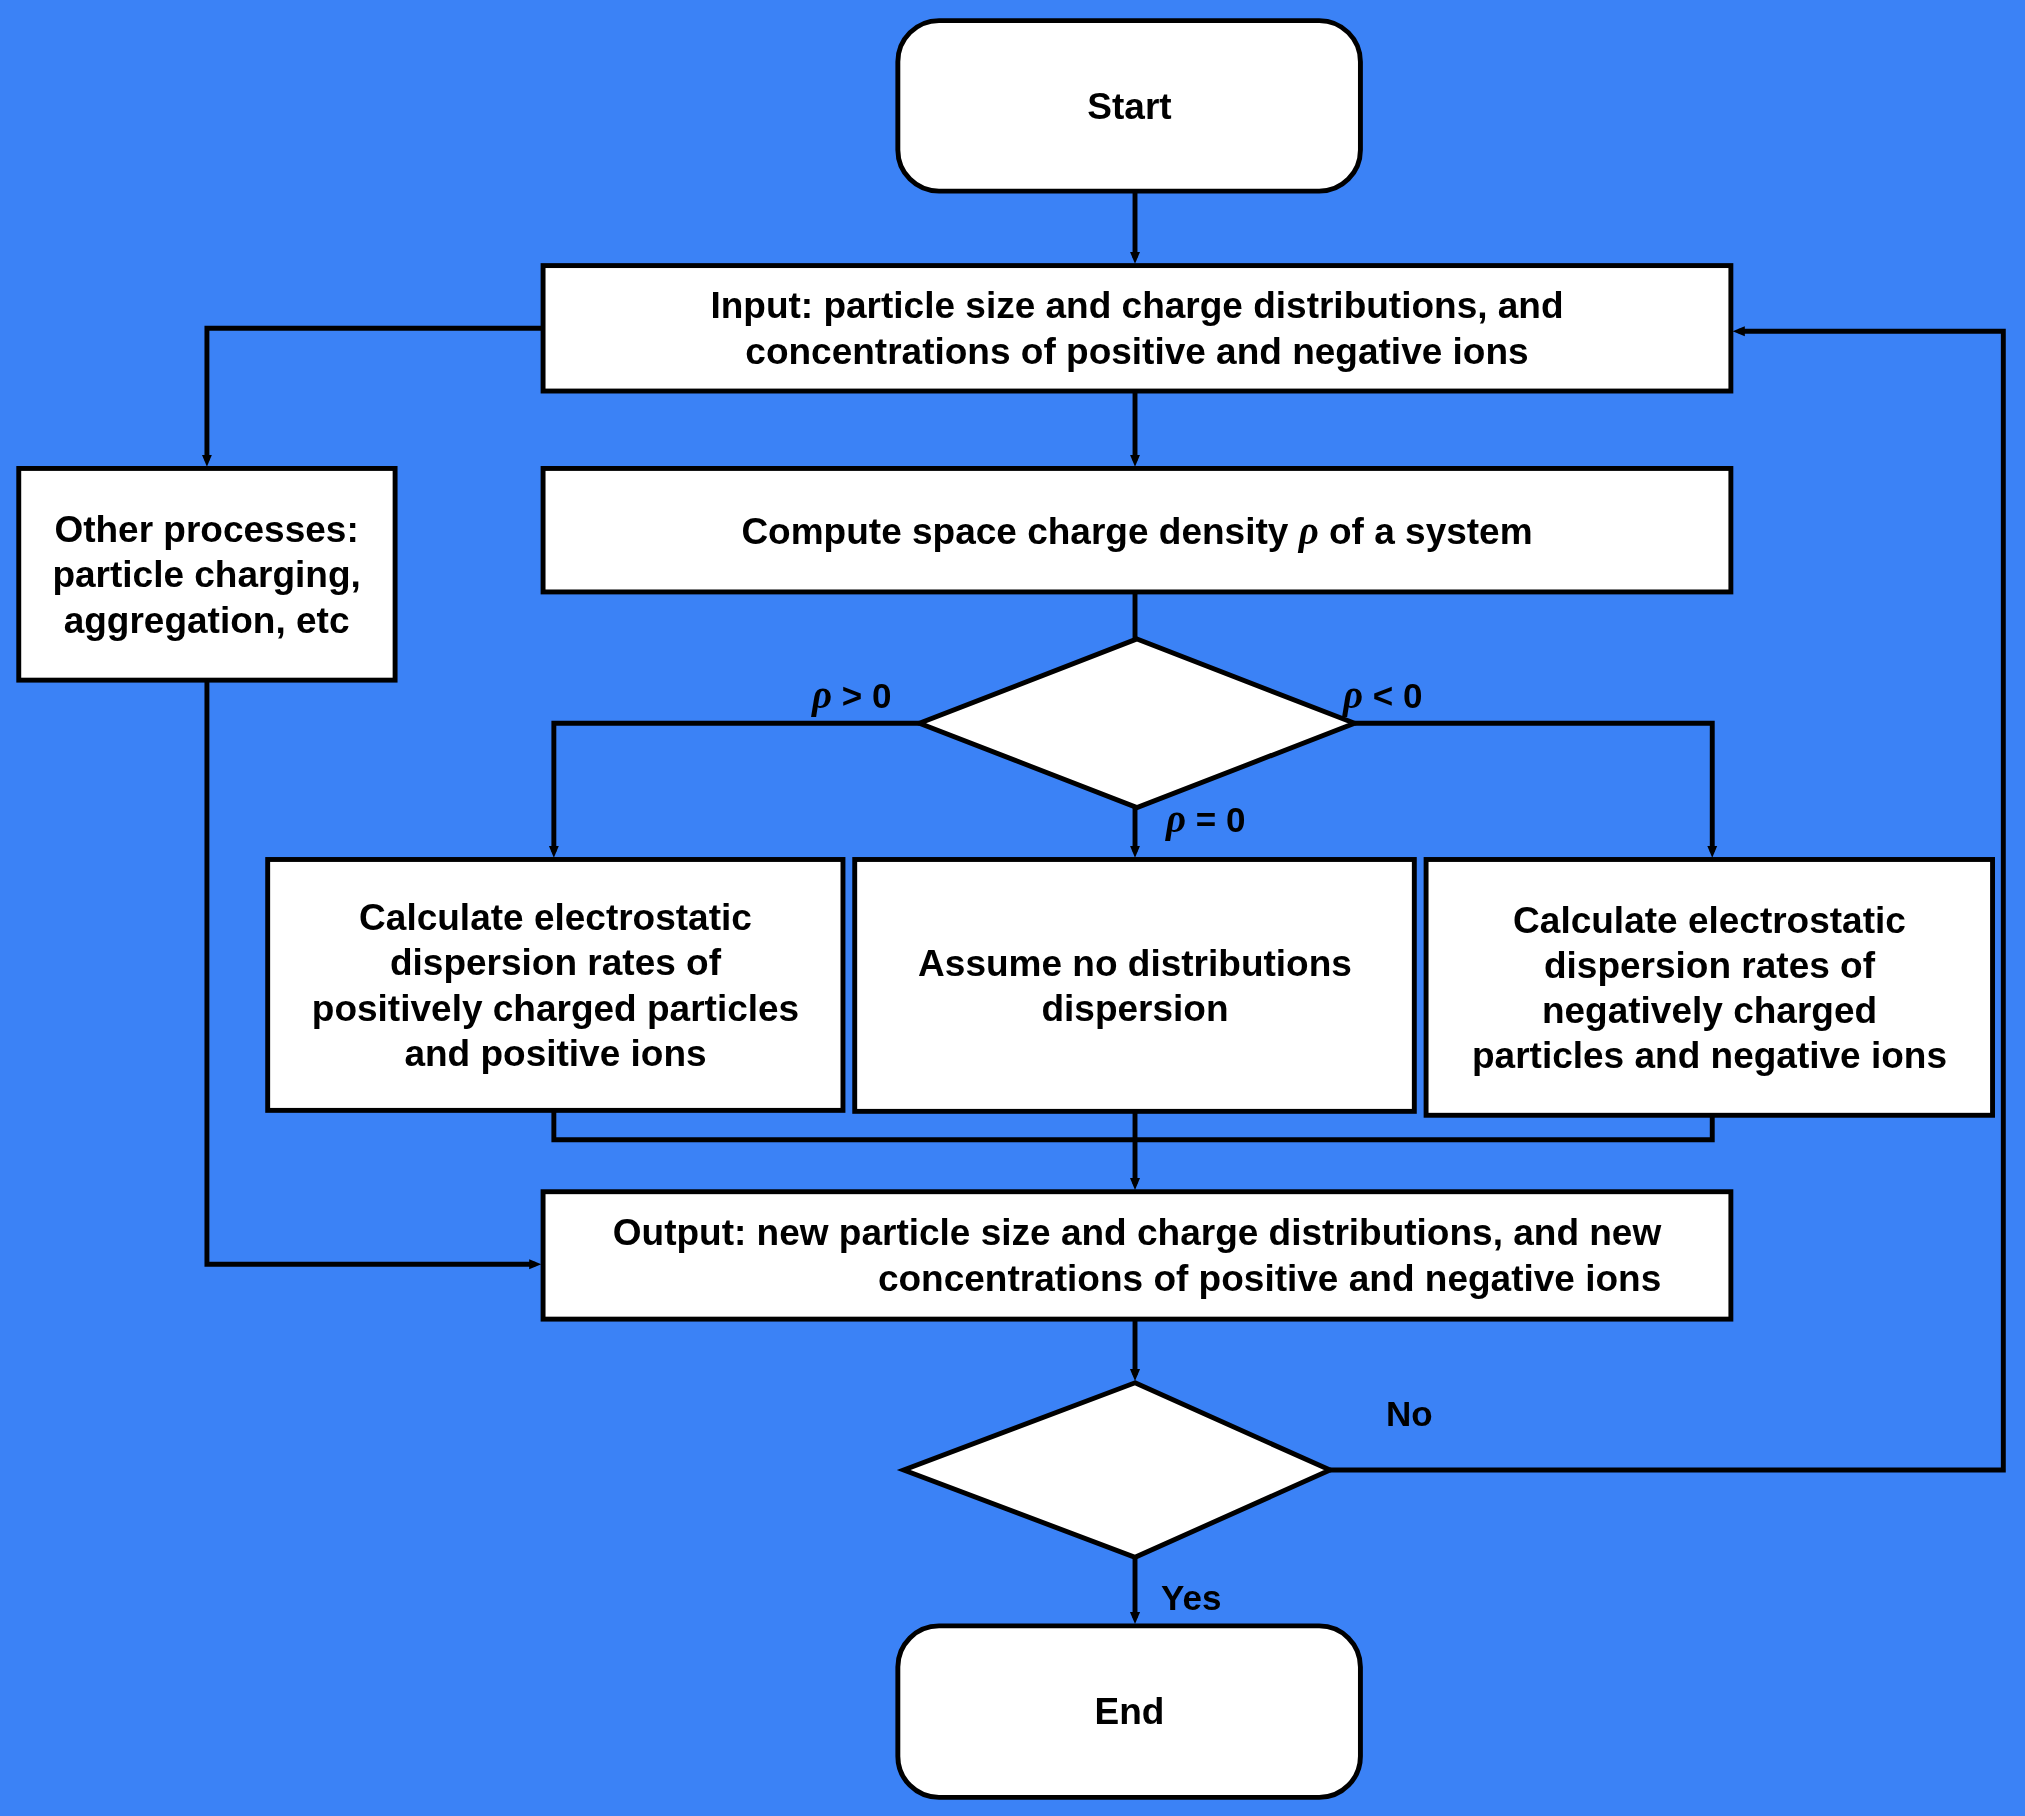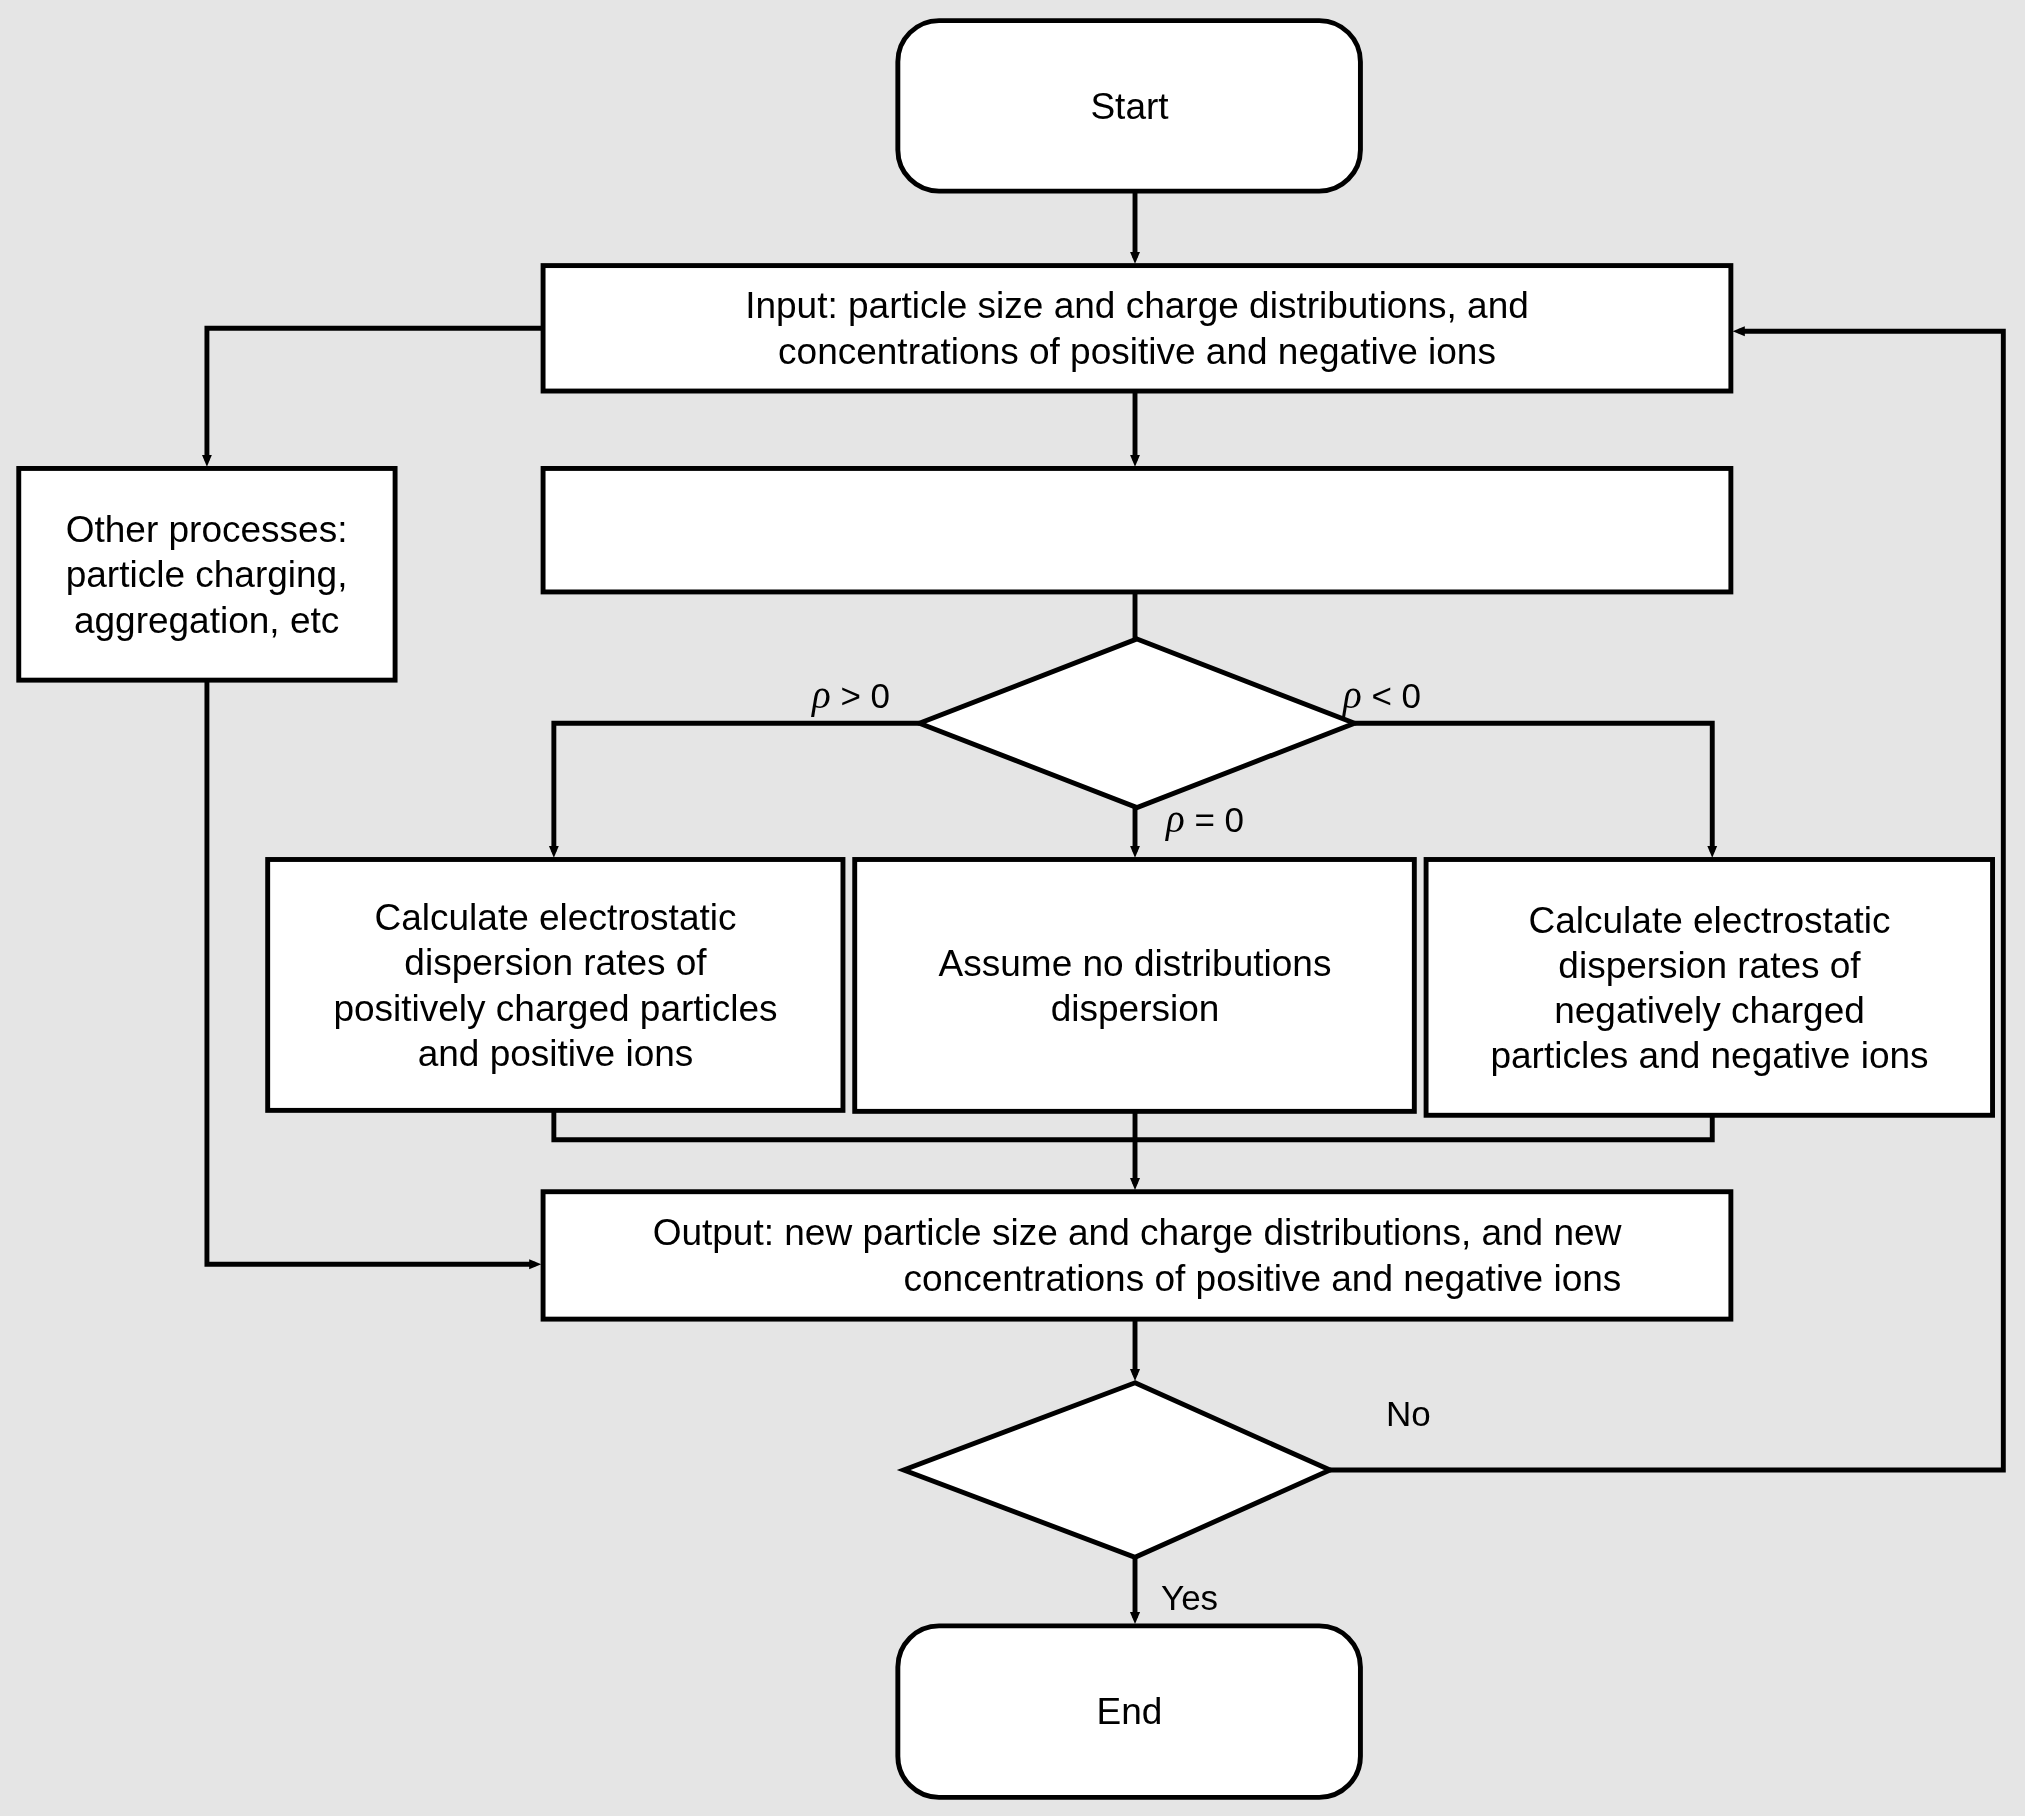--- a/index.html
+++ b/index.html
@@ -4,22 +4,23 @@
 <style>
   html, body {
     margin: 0;
     padding: 0;
     background: #ffffff;
   }
   #canvas {
     position: relative;
     width: 2026px;
     height: 1816px;
-    background: #e5e5e5;
+    background: #3b82f6;
     font-family: "Liberation Sans", sans-serif;
+    font-weight: bold;
   }
   svg.flow {
     position: absolute;
     left: 0;
     top: 0;
     width: 2026px;
     height: 1816px;
   }
   .node-text {
     position: absolute;
@@ -107,20 +108,23 @@
 
   <div class="node-text t-start" style="left:898px; top:20.6px; width:463px; height:171px;">Start</div>
 
   <div class="node-text t-io" style="left:543px; top:266px; width:1188px; height:125px;">Input: particle size and charge distributions, and
 concentrations of positive and negative ions</div>
 
   <div class="node-text t-side" style="left:18.6px; top:469px; width:376px; height:212px;">Other processes:
 particle charging,
 aggregation, etc</div>
 
+  <div class="node-text t-proc" style="left:543px; top:469px; width:1188px; height:123px;">
+    <span><span>Compute space charge density </span><span class="rho">ρ</span><span> of a system</span></span>
+  </div>
 
 
   <div class="node-text t-proc" style="left:268px; top:860px; width:575px; height:251px;">Calculate electrostatic
 dispersion rates of
 positively charged particles
 and positive ions</div>
 
   <div class="node-text t-proc" style="left:855px; top:860px; width:560px; height:252px;">Assume no distributions
 dispersion</div>
 

